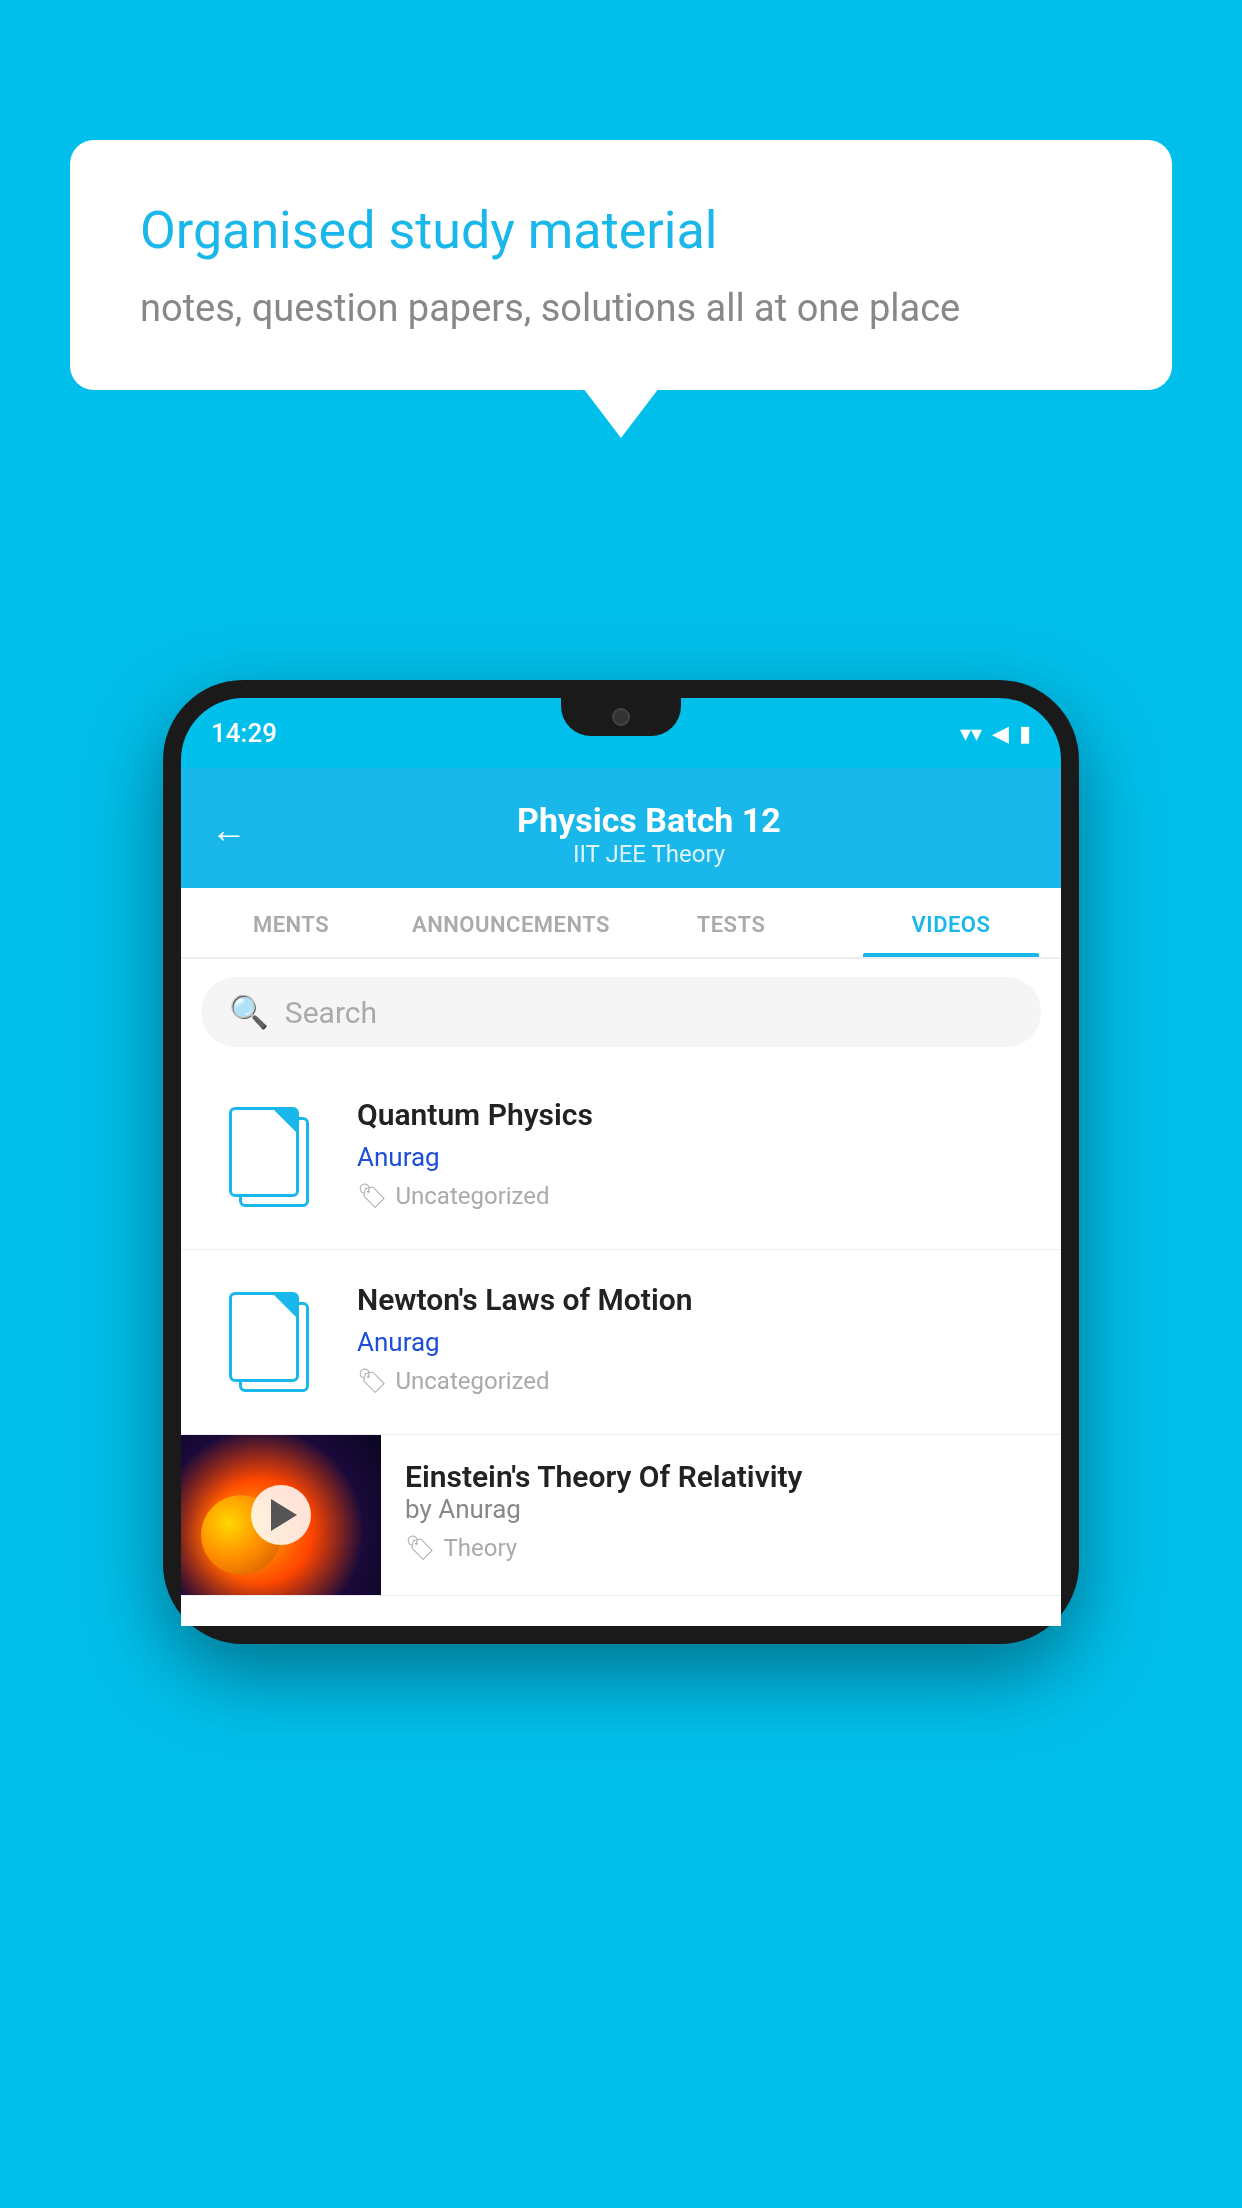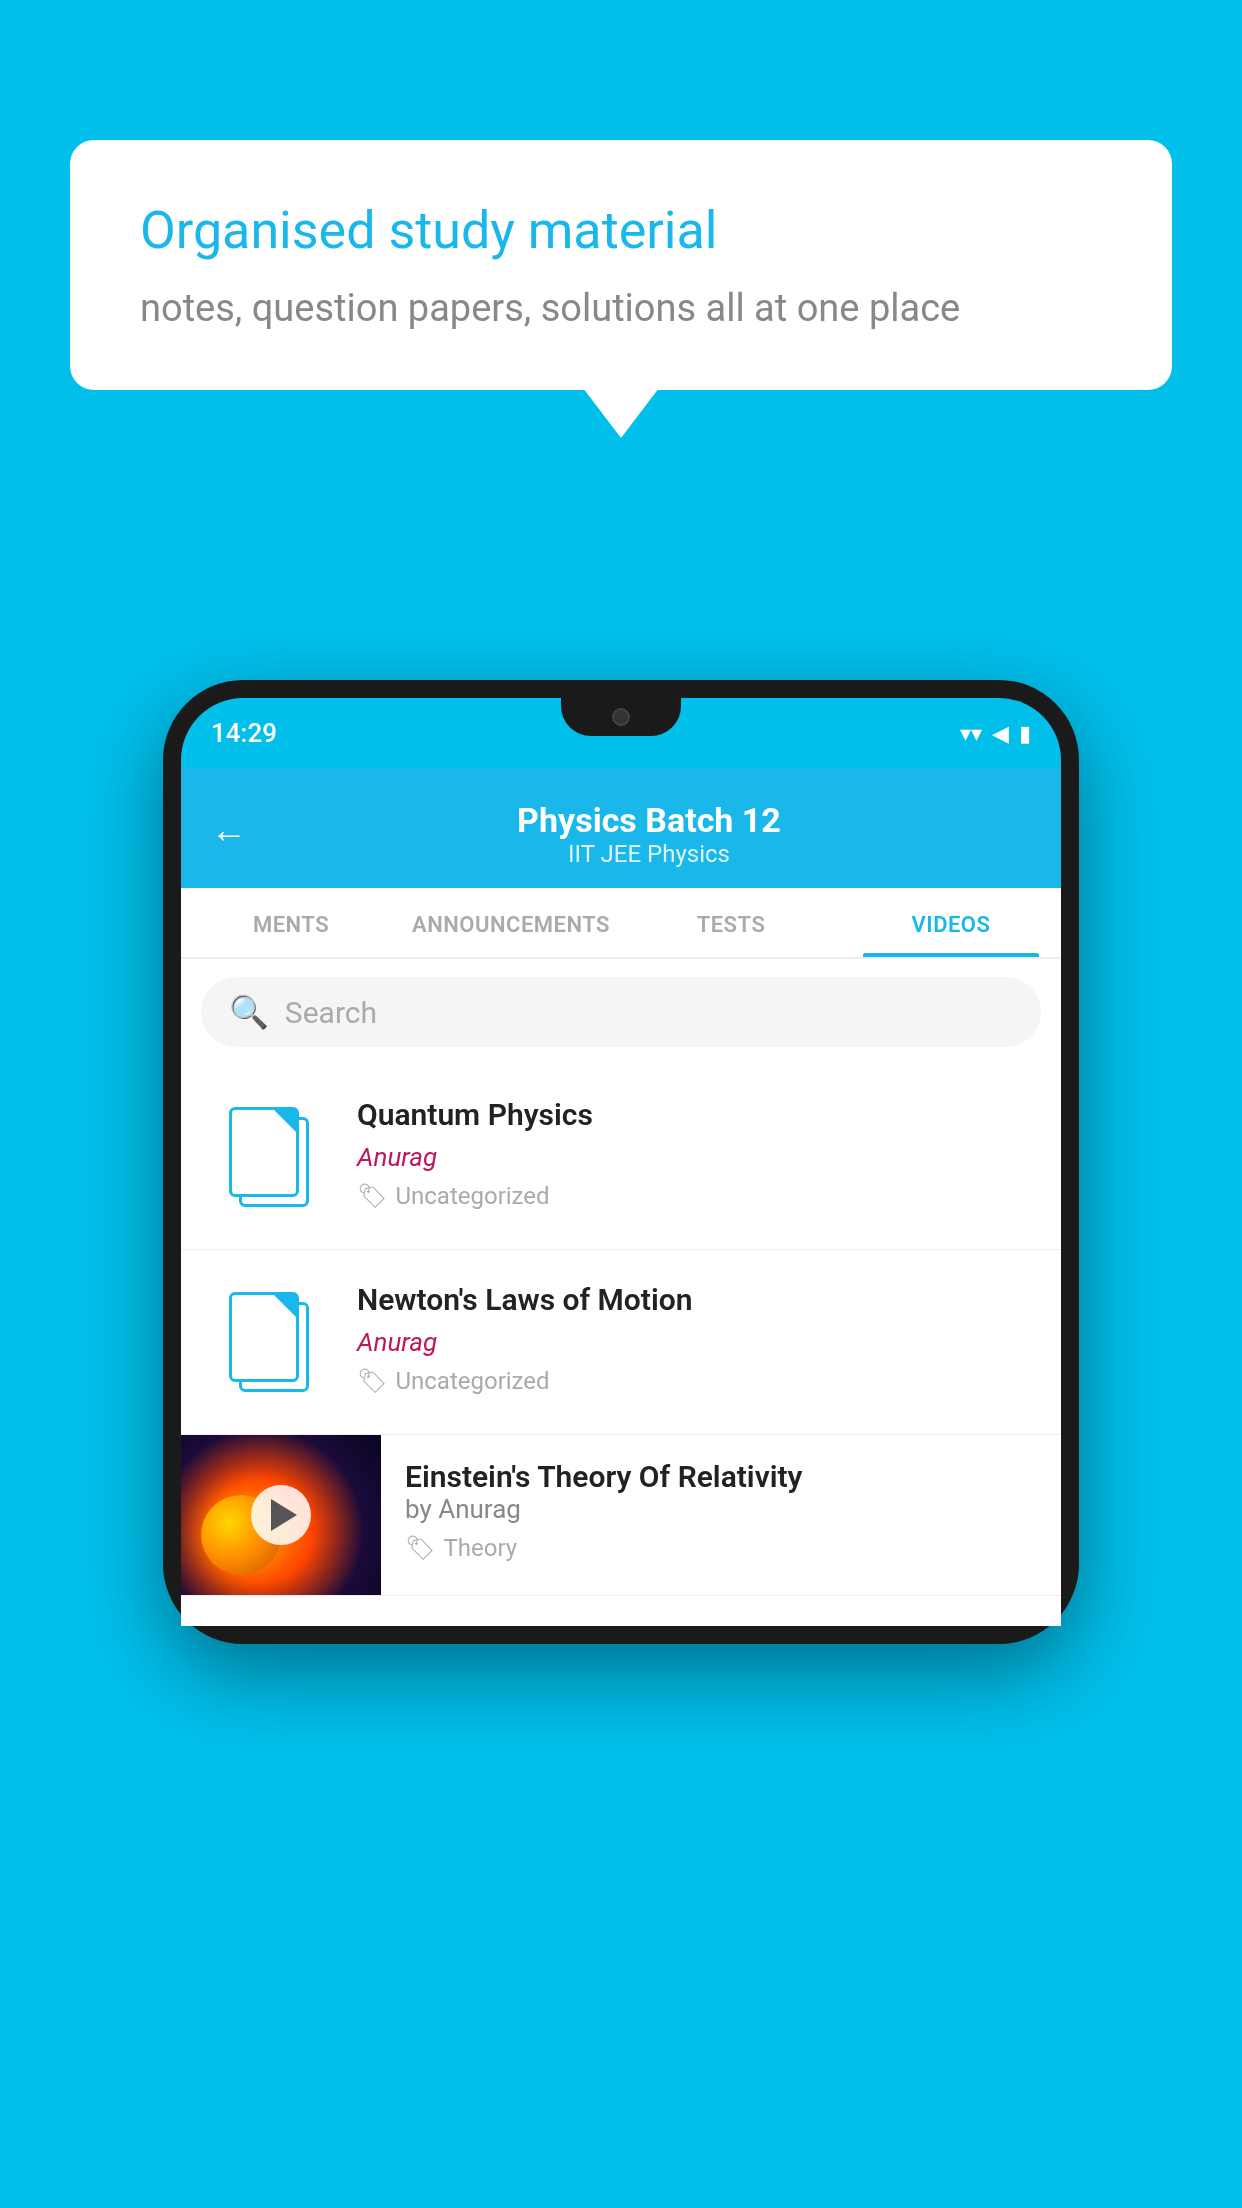--- a/index.html
+++ b/index.html
@@ -315,23 +315,22 @@
 
     .video-title {
       font-size: 30px;
       font-weight: 600;
       color: #222;
       margin-bottom: 10px;
     }
 
     .video-author {
       font-size: 26px;
-      color: #be185d;
+      color: #1d4ed8;
       margin-bottom: 10px;
-      font-style: italic;
     }
 
     .video-tag {
       display: flex;
       align-items: center;
       gap: 8px;
       color: #aaa;
       font-size: 24px;
     }
 
@@ -444,21 +443,21 @@
         <span class="battery-icon">▮</span>
       </div>
     </div>
 
     <div class="phone-screen">
 
       <div class="app-header">
         <span class="back-arrow">←</span>
         <div class="header-title-group">
           <div class="header-title">Physics Batch 12</div>
-          <div class="header-subtitle">IIT JEE   Physics</div>
+          <div class="header-subtitle">IIT JEE   Theory</div>
         </div>
       </div>
 
       <div class="tabs-bar">
         <div class="tab-item">MENTS</div>
         <div class="tab-item">ANNOUNCEMENTS</div>
         <div class="tab-item">TESTS</div>
         <div class="tab-item active">VIDEOS</div>
       </div>
 

